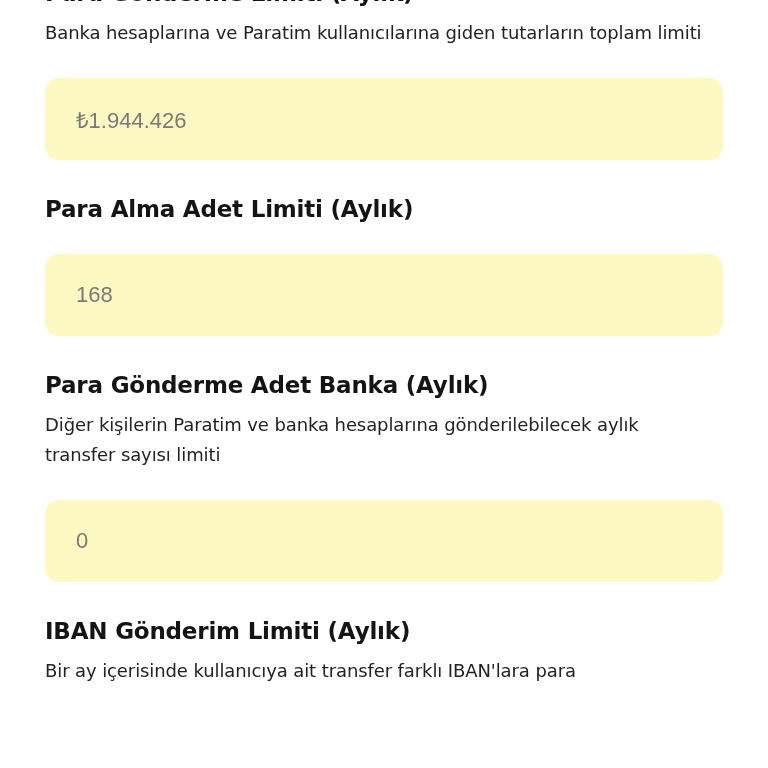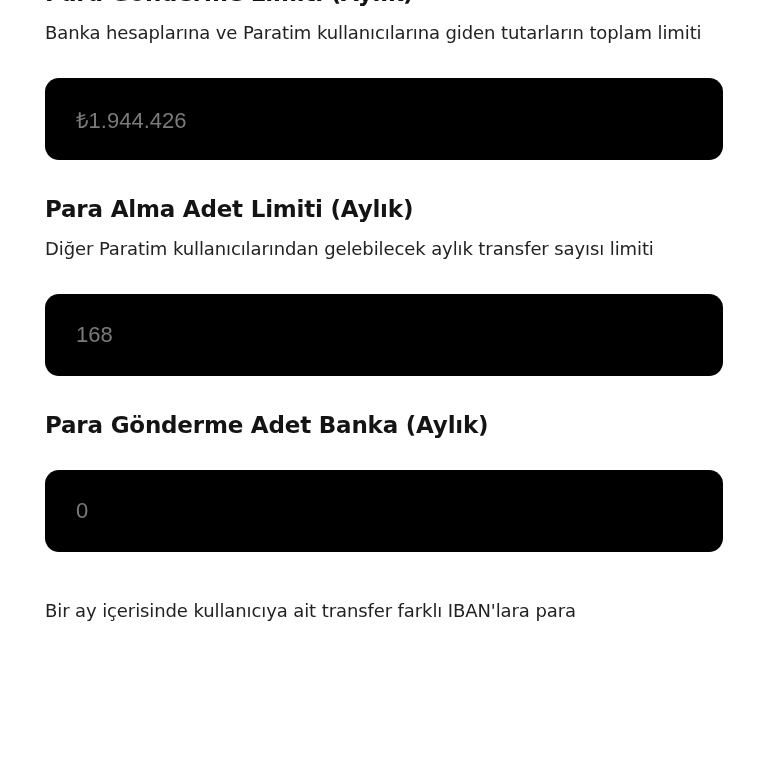--- a/index.html
+++ b/index.html
@@ -29,21 +29,21 @@
     .desc {
       margin-top: 10px;
       font-size: 18px;
       line-height: 30px;
       color: #222;
       letter-spacing: -0.1px;
     }
     .field {
       margin-top: 30px;
       height: 82px;
-      background: #000000;
+      background: #fef9c3;
       border-radius: 14px;
       display: flex;
       align-items: center;
       padding-left: 31px;
       font-family: "Liberation Sans", sans-serif;
       font-size: 22px;
       color: #7a7a7a;
     }
     .field-gap { height: 34px; }
   </style>
@@ -56,31 +56,32 @@
     <div class="section">
       <div class="title">Para Gönderme Limiti (Aylık)</div>
       <div class="desc" style="max-width:660px;">Banka hesaplarına ve Paratim kullanıcılarına giden tutarların toplam limiti</div>
       <div class="field">₺1.944.426</div>
     </div>
 
     <div class="field-gap"></div>
 
     <div class="section">
       <div class="title">Para Alma Adet Limiti (Aylık)</div>
-      <div class="desc" style="max-width:675px;">Diğer Paratim kullanıcılarından gelebilecek aylık transfer sayısı limiti</div>
       <div class="field">168</div>
     </div>
 
     <div class="field-gap"></div>
 
     <div class="section">
       <div class="title">Para Gönderme Adet Banka (Aylık)</div>
+      <div class="desc" style="max-width:660px;">Diğer kişilerin Paratim ve banka hesaplarına gönderilebilecek aylık transfer sayısı limiti</div>
       <div class="field">0</div>
     </div>
 
     <div class="field-gap"></div>
 
     <div class="section">
+      <div class="title">IBAN Gönderim Limiti (Aylık)</div>
       <div class="desc">Bir ay içerisinde kullanıcıya ait transfer farklı IBAN'lara para</div>
     </div>
 
   </div>
 </div>
 
 </body></html>

